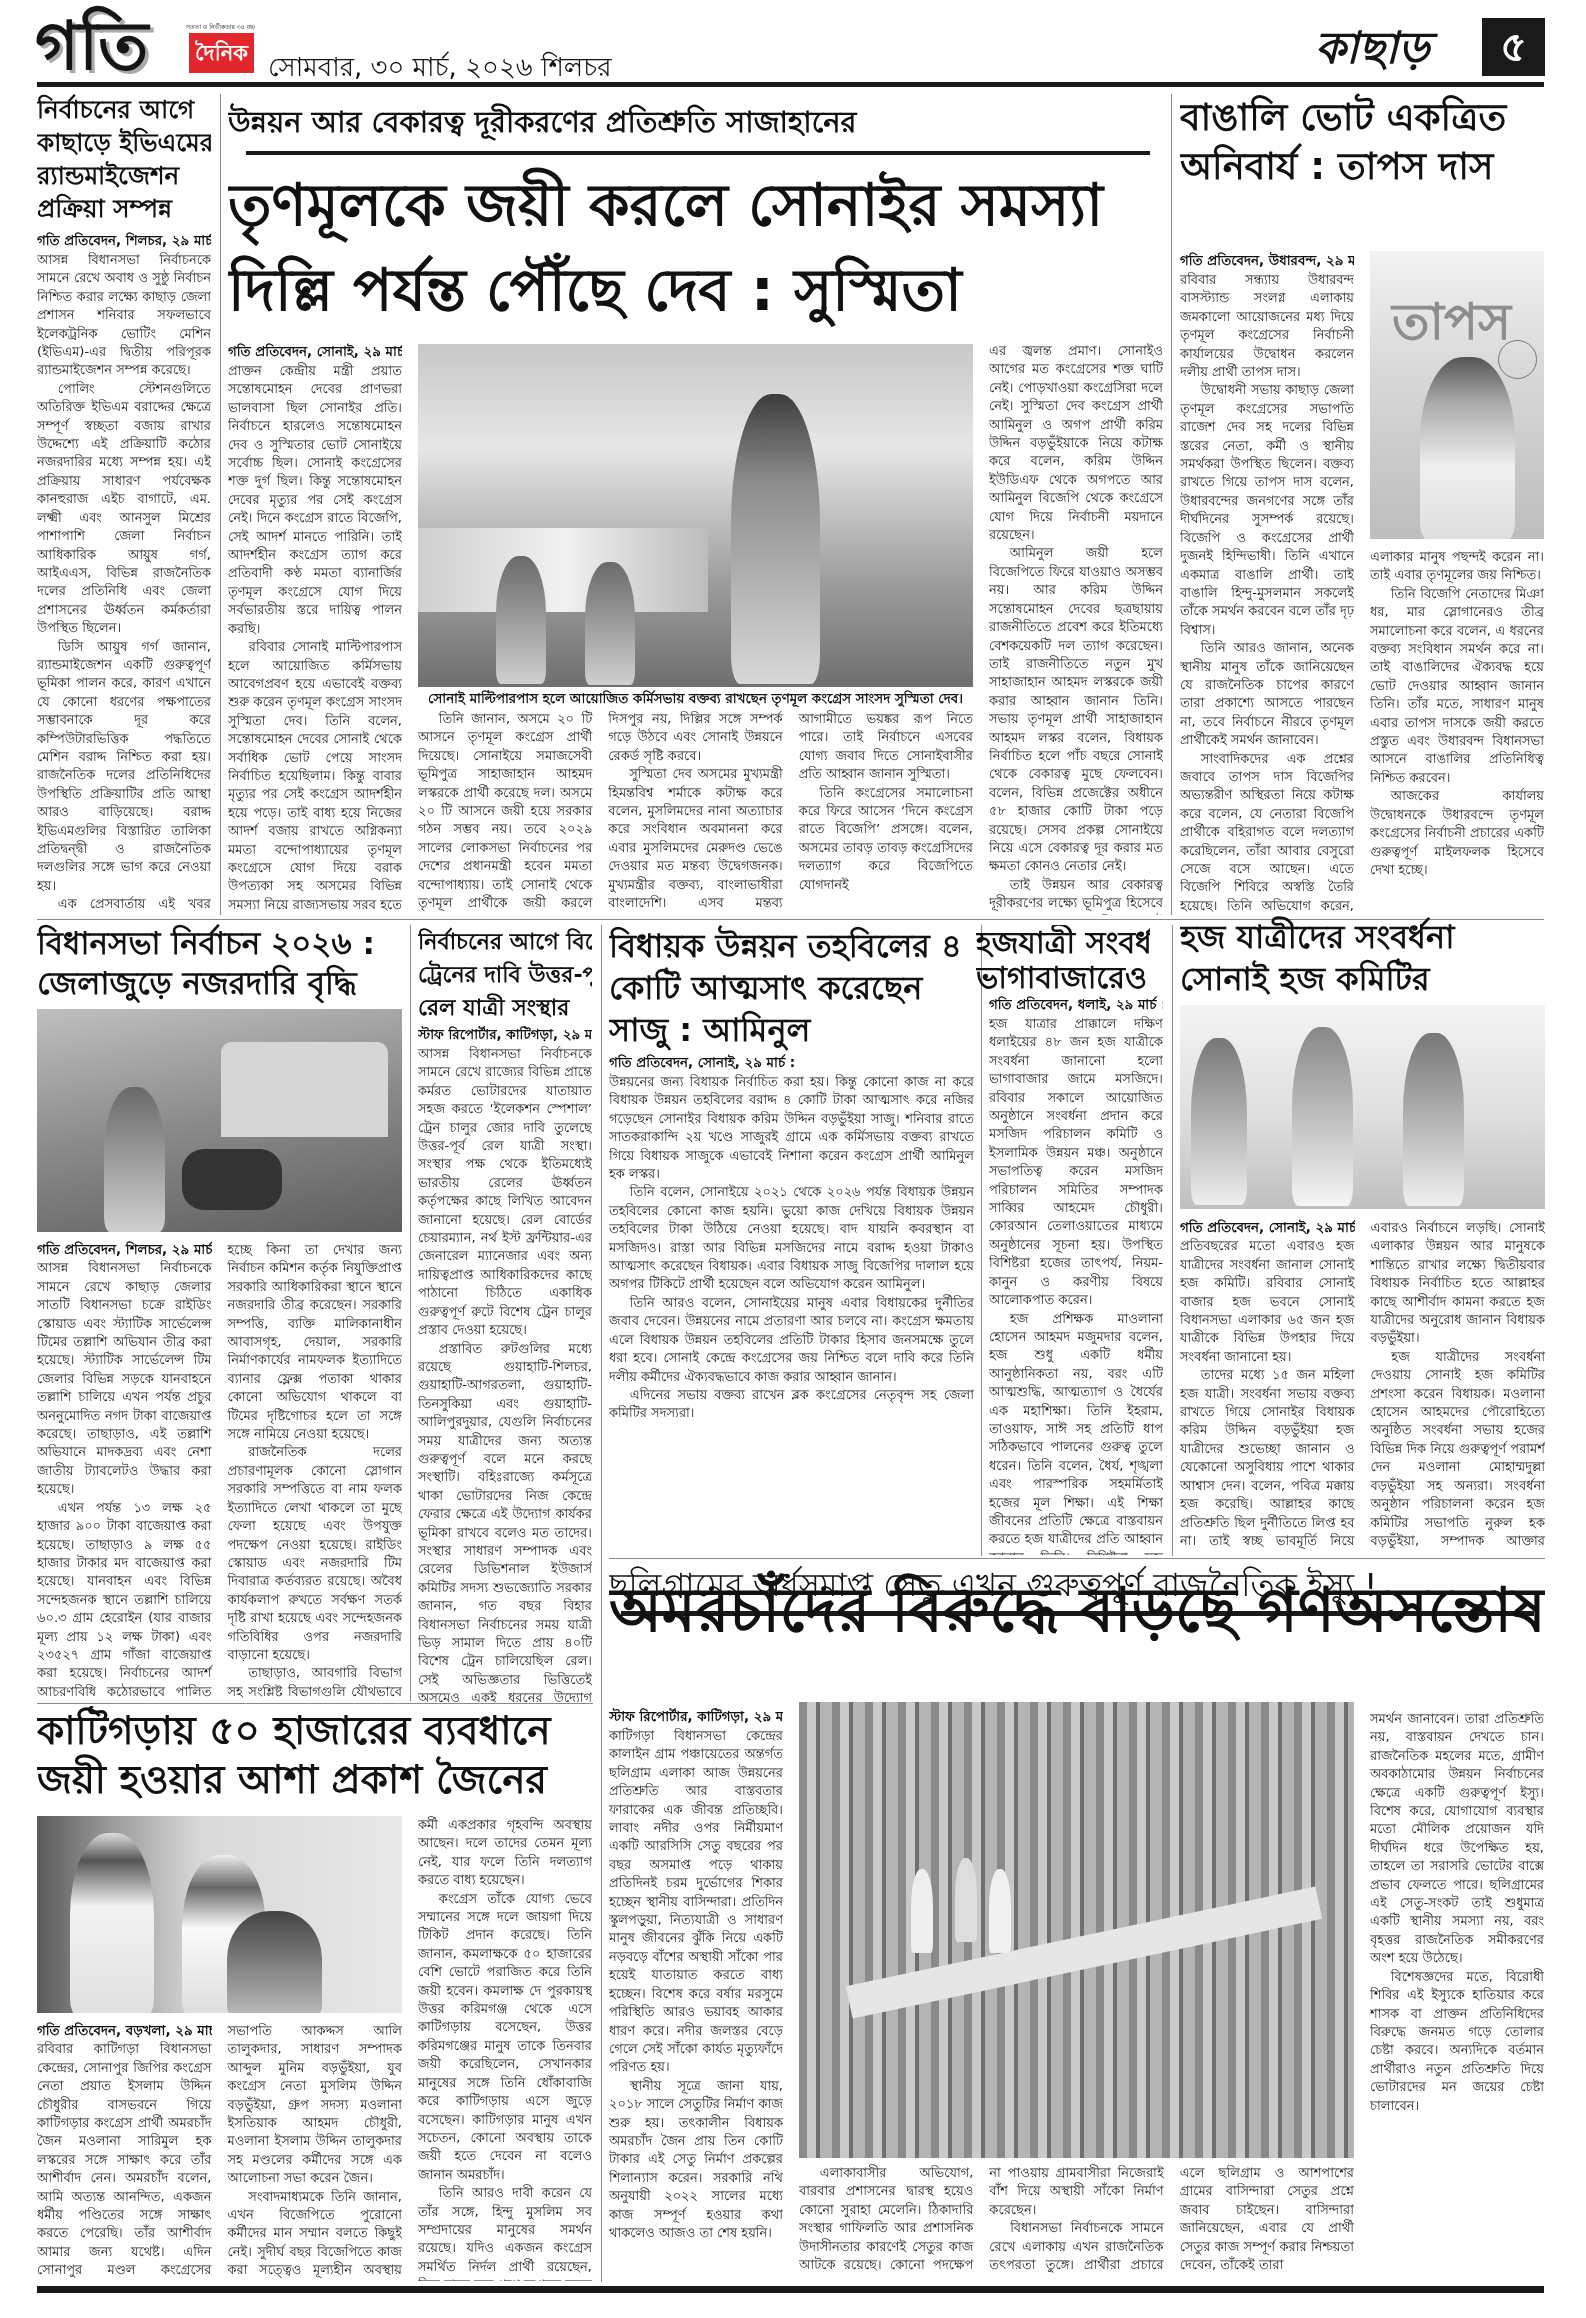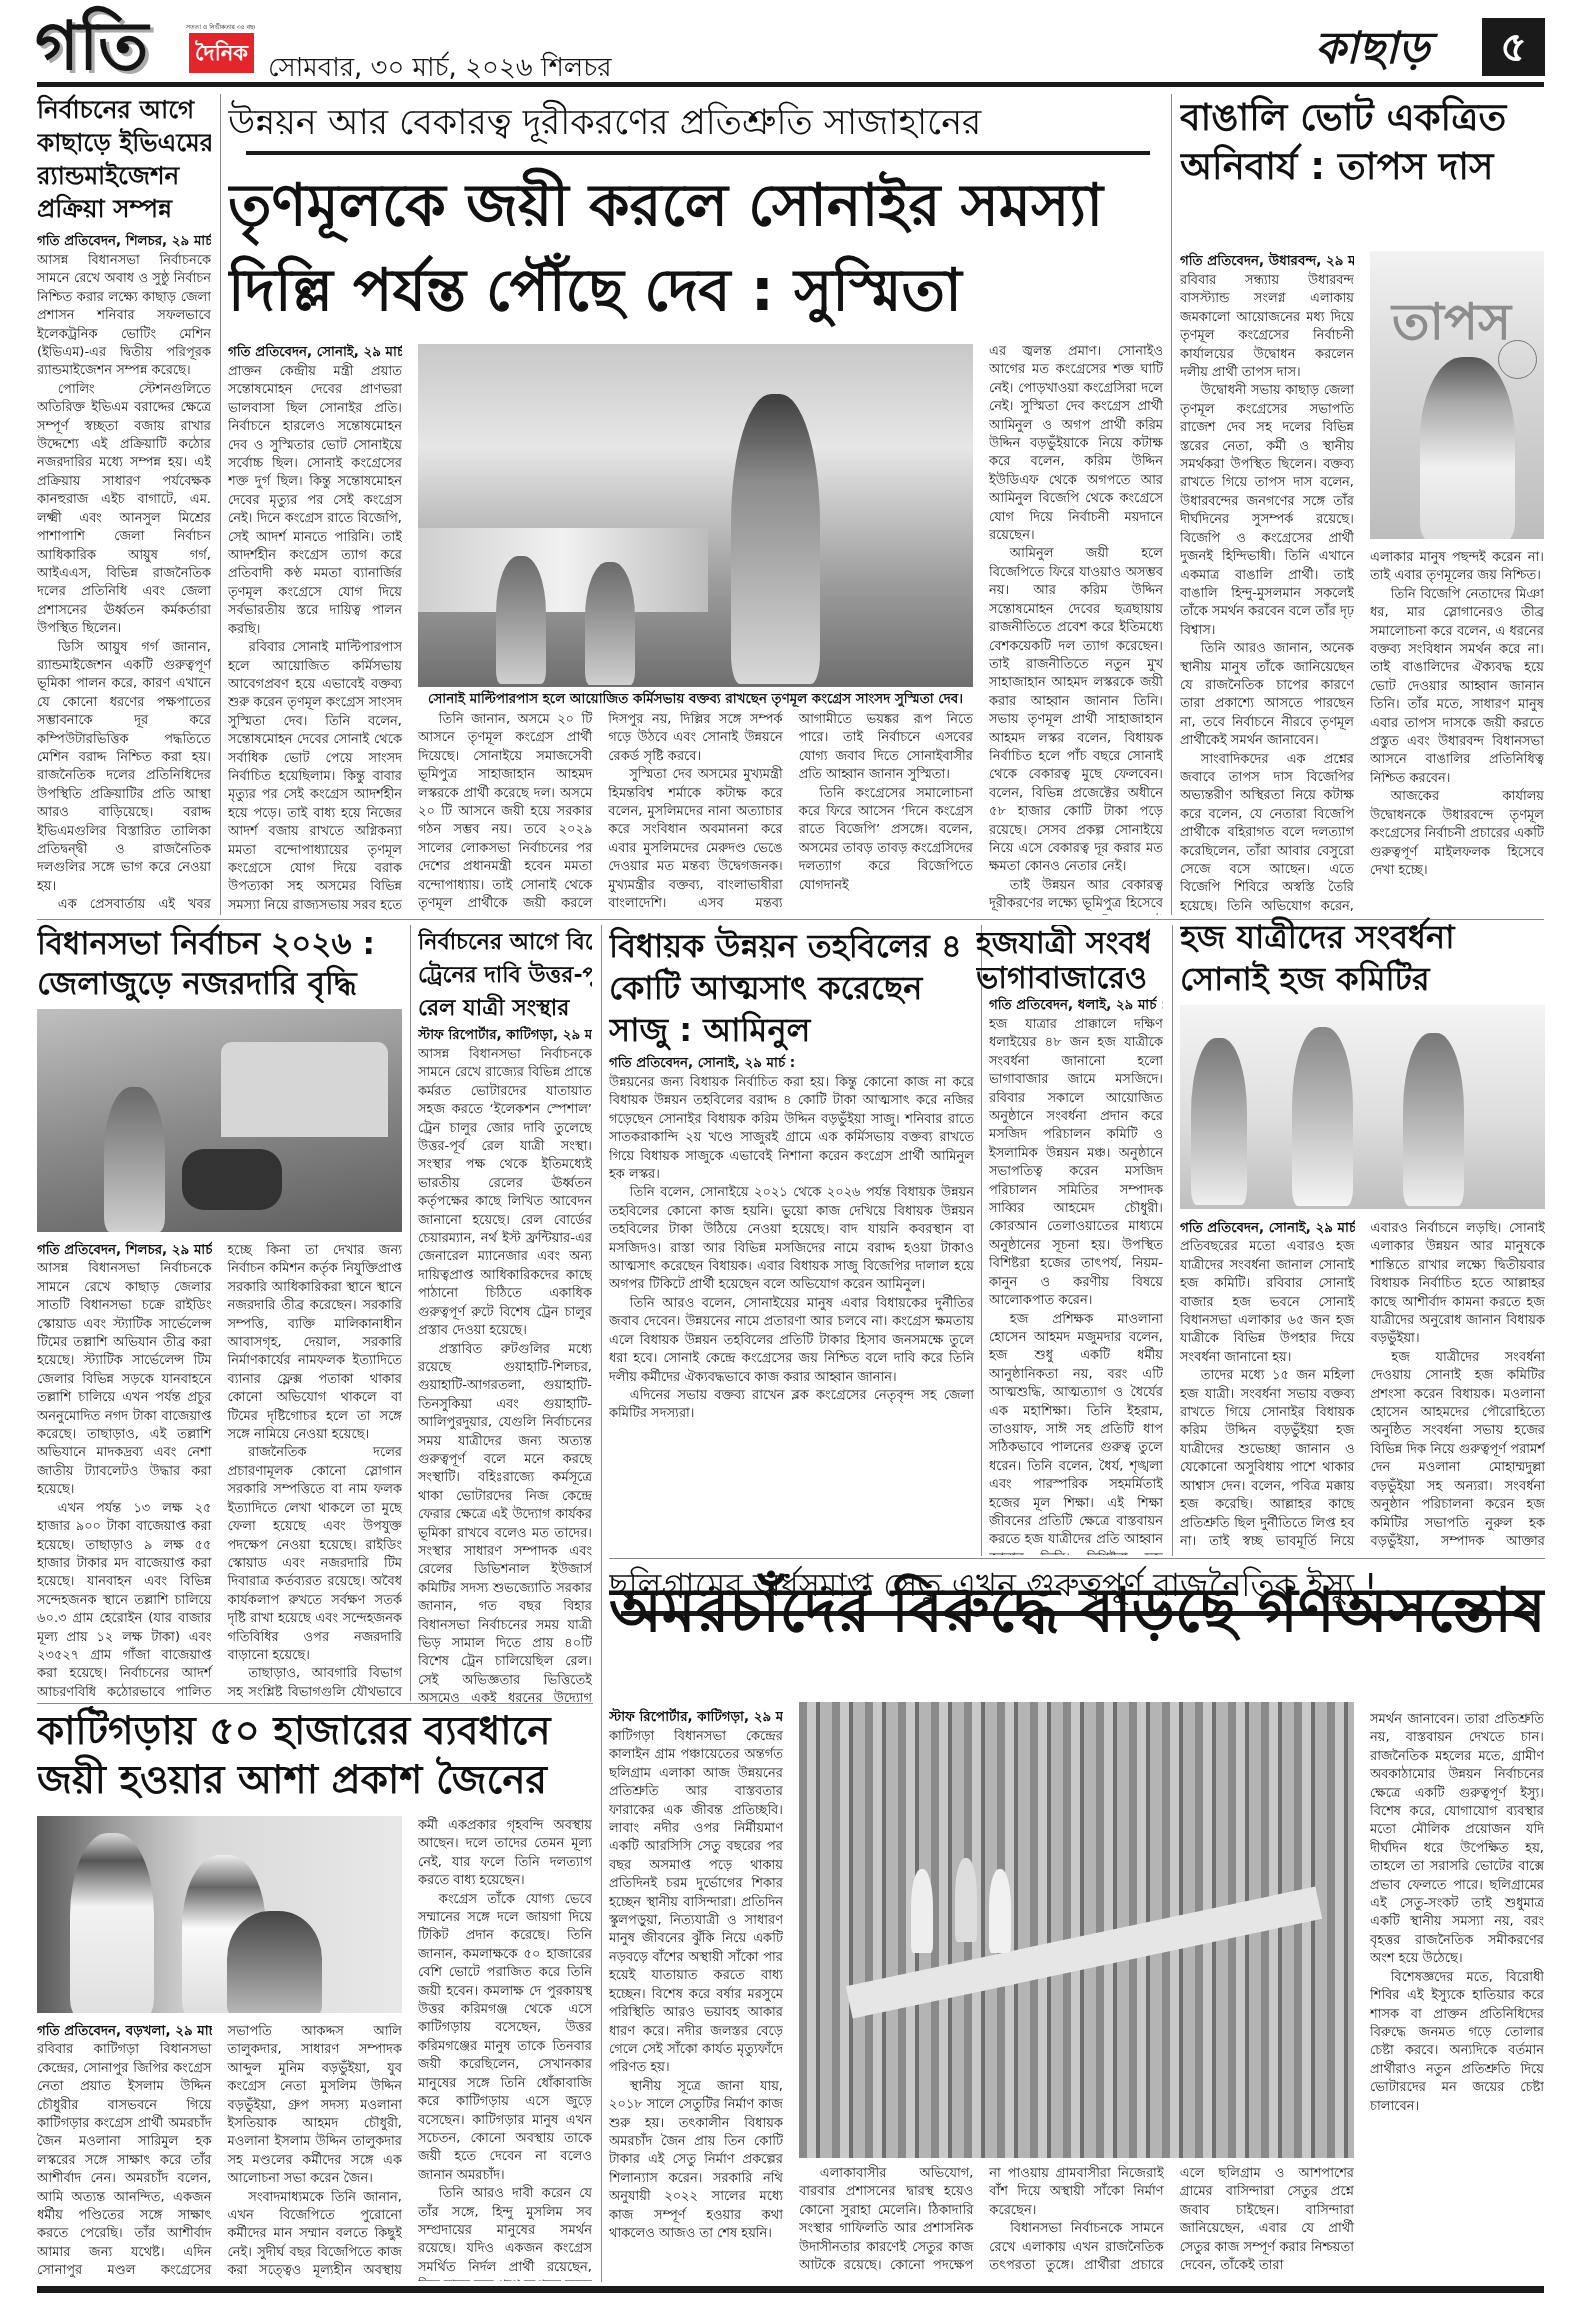--- a/index.html
+++ b/index.html
@@ -65,21 +65,21 @@
     <div class="cont">
         <p>আসন্ন বিধানসভা নির্বাচনকে সামনে রেখে অবাধ ও সুষ্ঠু নির্বাচন নিশ্চিত করার লক্ষ্যে কাছাড় জেলা প্রশাসন শনিবার সফলভাবে ইলেকট্রনিক ভোটিং মেশিন (ইভিএম)-এর দ্বিতীয় পরিপূরক র‍্যান্ডমাইজেশন সম্পন্ন করেছে।</p>
         <p>পোলিং স্টেশনগুলিতে অতিরিক্ত ইভিএম বরাদ্দের ক্ষেত্রে সম্পূর্ণ স্বচ্ছতা বজায় রাখার উদ্দেশ্যে এই প্রক্রিয়াটি কঠোর নজরদারির মধ্যে সম্পন্ন হয়। এই প্রক্রিয়ায় সাধারণ পর্যবেক্ষক কানহুরাজ এইচ বাগাটে, এম. লক্ষ্মী এবং আনসুল মিশ্রের পাশাপাশি জেলা নির্বাচন আধিকারিক আয়ুষ গর্গ, আইএএস, বিভিন্ন রাজনৈতিক দলের প্রতিনিধি এবং জেলা প্রশাসনের ঊর্ধ্বতন কর্মকর্তারা উপস্থিত ছিলেন।</p>
         <p>ডিসি আয়ুষ গর্গ জানান, র‍্যান্ডমাইজেশন একটি গুরুত্বপূর্ণ ভূমিকা পালন করে, কারণ এখানে যে কোনো ধরণের পক্ষপাতের সম্ভাবনাকে দূর করে কম্পিউটারভিত্তিক পদ্ধতিতে মেশিন বরাদ্দ নিশ্চিত করা হয়। রাজনৈতিক দলের প্রতিনিধিদের উপস্থিতি প্রক্রিয়াটির প্রতি আস্থা আরও বাড়িয়েছে। বরাদ্দ ইভিএমগুলির বিস্তারিত তালিকা প্রতিদ্বন্দ্বী ও রাজনৈতিক দলগুলির সঙ্গে ভাগ করে নেওয়া হয়।</p>
         <p>এক প্রেসবার্তায় এই খবর জানিয়েছে ডিডিআইপিআর, বরাকভ্যালি জোন, শিলচর, অসম।</p>
       </div>
   </div>
 </article>
 
 <article>
-  <div class="hl" style="left:228px;top:95px;width:936px;font-size:35px;line-height:54px;font-weight:normal">উন্নয়ন আর বেকারত্ব দূরীকরণের প্রতিশ্রুতি সাজাহানের</div>
+  <div class="hl" style="left:228px;top:95px;width:936px;font-size:29px;line-height:54px;font-weight:bold">উন্নয়ন আর বেকারত্ব দূরীকরণের প্রতিশ্রুতি সাজাহানের</div>
   <div class="abs" style="left:246px;top:151px;width:904px;height:3.9px;background:#1a1a1a"></div>
   <h1 class="hl" style="left:228px;top:163px;width:936px;font-size:58px;line-height:85px">
     <span>তৃণমূলকে জয়ী করলে সোনাইর সমস্যা</span>
     <span>দিল্লি পর্যন্ত পৌঁছে দেব : সুস্মিতা</span>
   </h1>
   <div class="abs byline" style="left:228px;top:343px;width:174px">গতি প্রতিবেদন, সোনাই, ২৯ মার্চ :</div>
   <div class="body" style="left:228px;top:362px;width:174px;height:553px">
     <div class="cont">
         <p>প্রাক্তন কেন্দ্রীয় মন্ত্রী প্রয়াত সন্তোষমোহন দেবের প্রাণভরা ভালবাসা ছিল সোনাইর প্রতি। নির্বাচনে হারলেও সন্তোষমোহন দেব ও সুস্মিতার ভোট সোনাইয়ে সর্বোচ্চ ছিল। সোনাই কংগ্রেসের শক্ত দুর্গ ছিল। কিন্তু সন্তোষমোহন দেবের মৃত্যুর পর সেই কংগ্রেস নেই। দিনে কংগ্রেস রাতে বিজেপি, সেই আদর্শ মানতে পারিনি। তাই আদর্শহীন কংগ্রেস ত্যাগ করে প্রতিবাদী কণ্ঠ মমতা ব্যানার্জির তৃণমূল কংগ্রেসে যোগ দিয়ে সর্বভারতীয় স্তরে দায়িত্ব পালন করছি।</p>
         <p>রবিবার সোনাই মাল্টিপারপাস হলে আয়োজিত কর্মিসভায় আবেগপ্রবণ হয়ে এভাবেই বক্তব্য শুরু করেন তৃণমূল কংগ্রেস সাংসদ সুস্মিতা দেব। তিনি বলেন, সন্তোষমোহন দেবের সোনাই থেকে সর্বাধিক ভোট পেয়ে সাংসদ নির্বাচিত হয়েছিলাম। কিন্তু বাবার মৃত্যুর পর সেই কংগ্রেস আদর্শহীন হয়ে পড়ে। তাই বাধ্য হয়ে নিজের আদর্শ বজায় রাখতে অগ্নিকন্যা মমতা বন্দোপাধ্যায়ের তৃণমূল কংগ্রেসে যোগ দিয়ে বরাক উপত্যকা সহ অসমের বিভিন্ন সমস্যা নিয়ে রাজ্যসভায় সরব হতে পারছি।</p>

